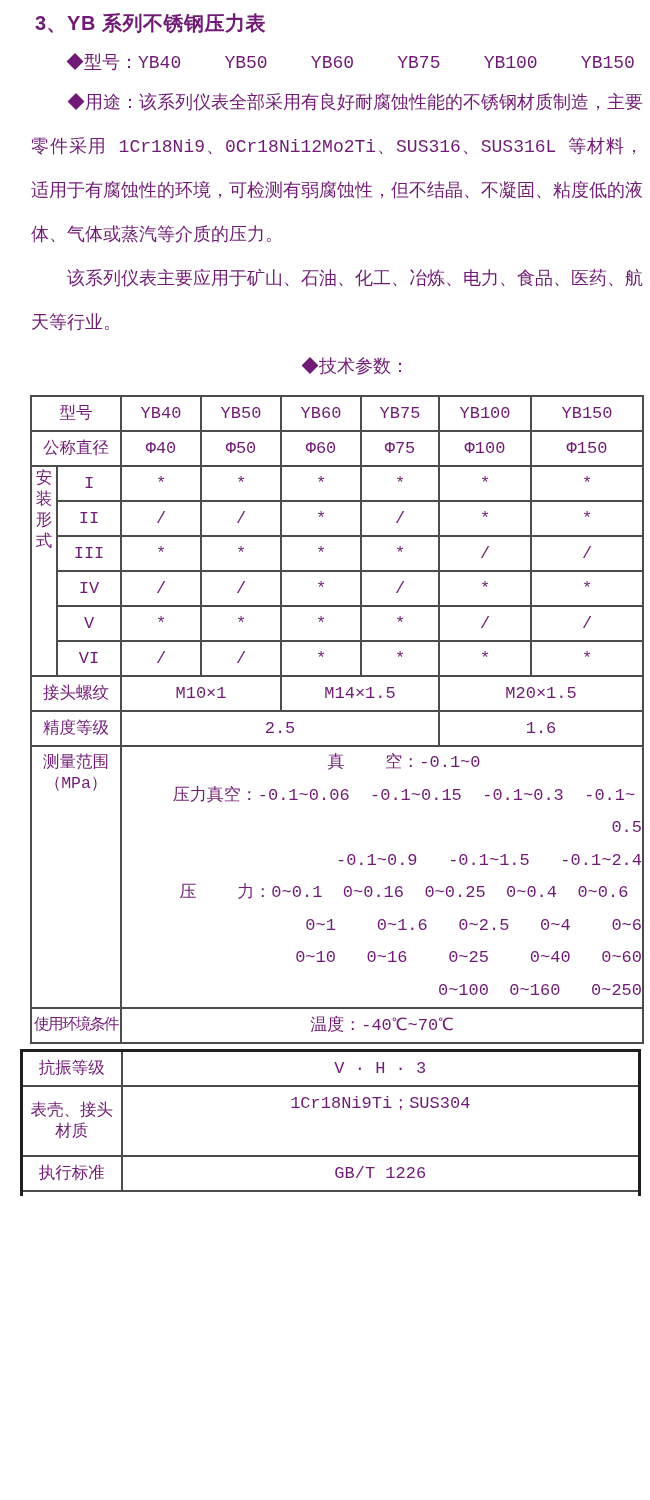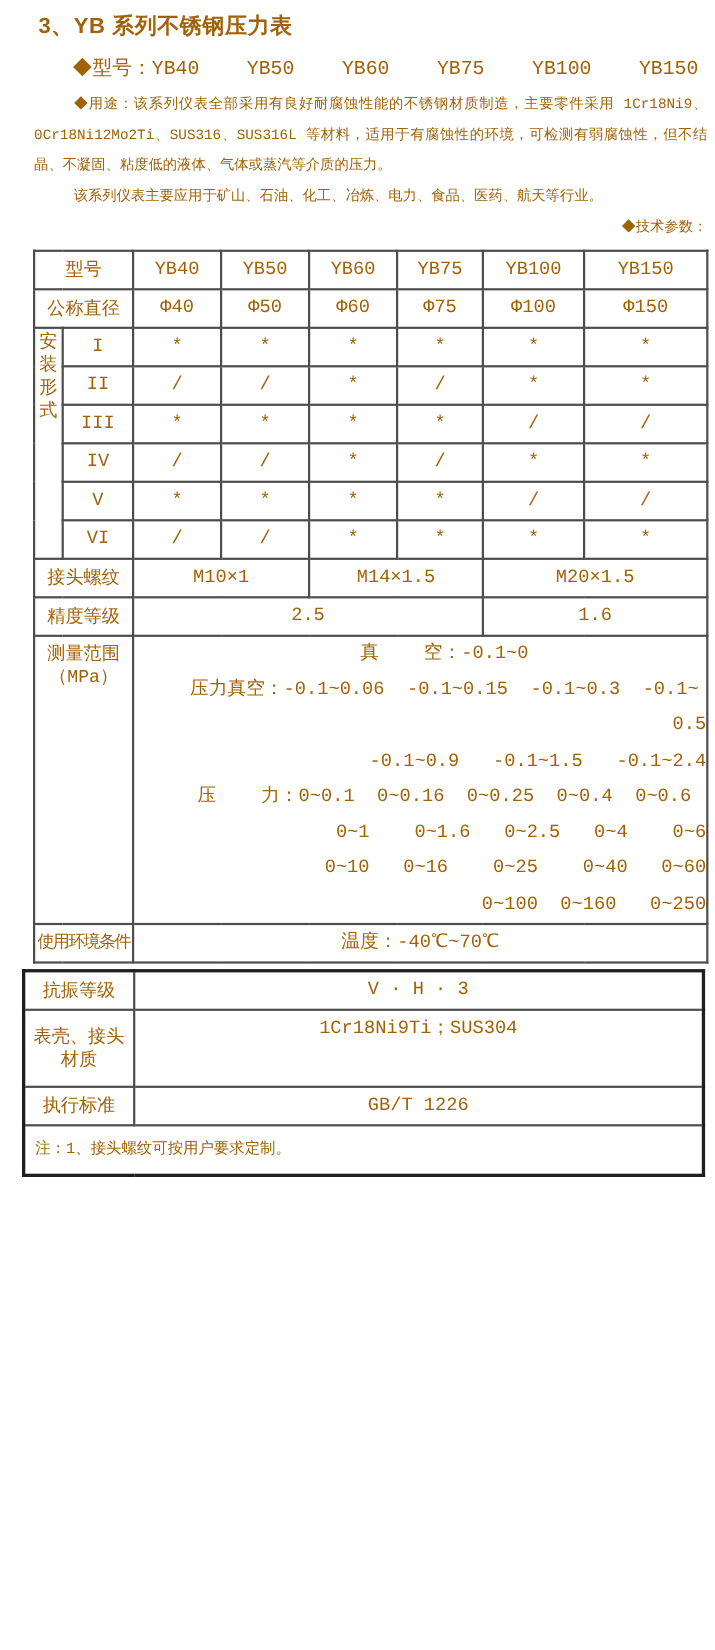--- a/index.html
+++ b/index.html
@@ -3,43 +3,43 @@
 <meta charset="utf-8">
 <style>
   html,body{margin:0;padding:0;background:#ffffff;}
   .page{
     position:relative;
     width:650px;height:1196px;
     background:#ffffff;
     overflow:hidden;
     box-sizing:border-box;
     padding-top:6px;
-    color:#a16207;
+    color:#701a75;
     font-family:"Liberation Mono", sans-serif;
   }
   h1.title{
     font-family:"Liberation Sans", sans-serif;
     font-size:20px;font-weight:bold;
     margin:4px 0 8px 35px;
     letter-spacing:0.5px;
   }
   .model-line{
     margin:0 0 0 31px;
     font-size:18px;line-height:36px;
     white-space:pre-wrap;
     text-indent:35px;
   }
   .para{
     width:612px;
     margin:0 0 0 31px;
-    font-size:13px;line-height:28px;
+    font-size:18px;line-height:44px;
     text-align:justify;
     text-indent:36px;
   }
-  .para.tech{text-align:right;}
+  .para.tech{text-align:center;}
   
   table.spec{
     border-collapse:collapse;
     table-layout:fixed;
     font-size:17px;
   }
   table.spec th, table.spec td{
     border:2px solid #4c4c4c;
     text-align:center;
     vertical-align:middle;

